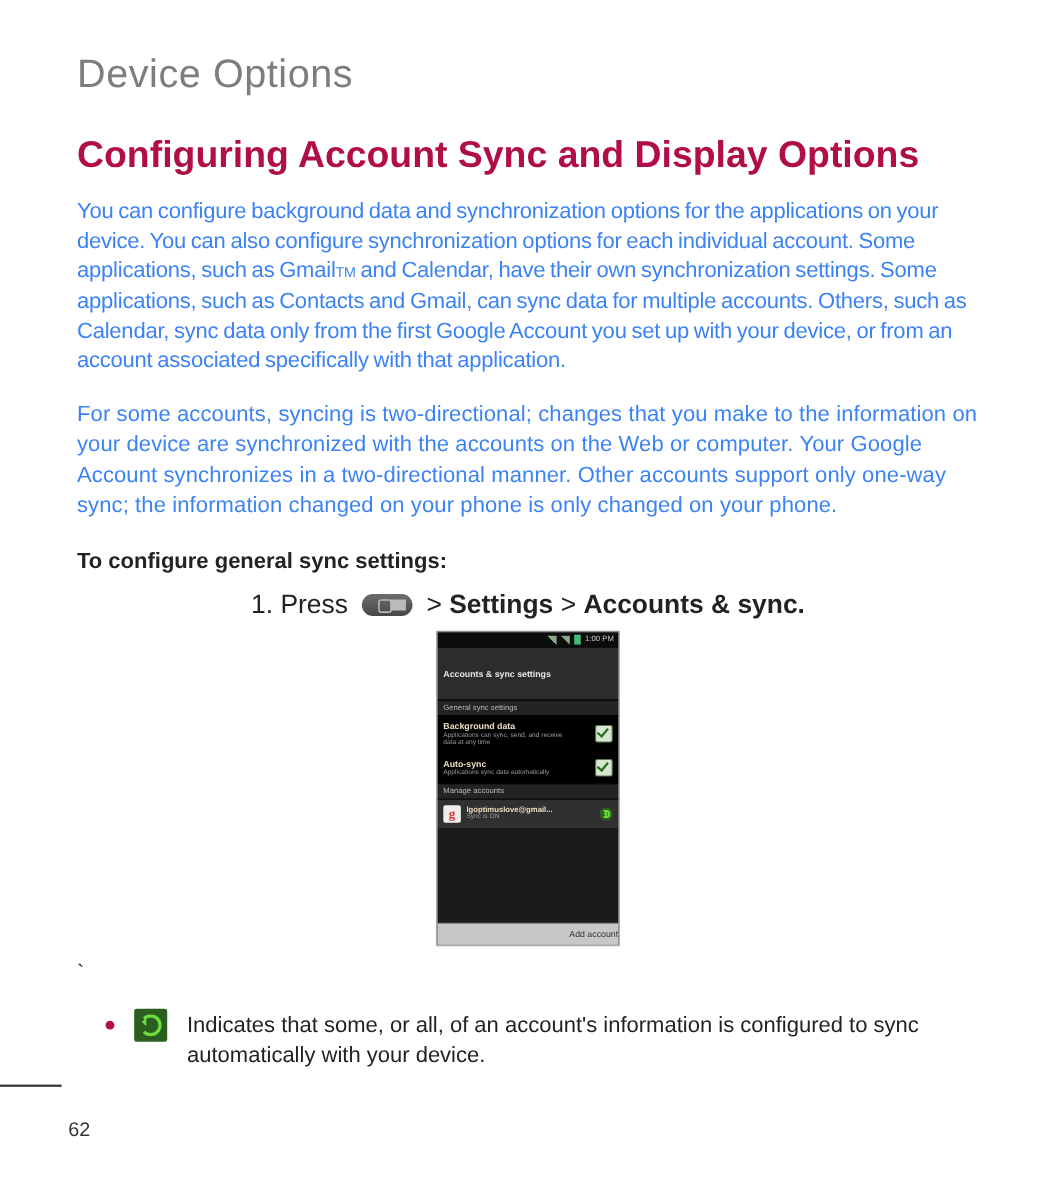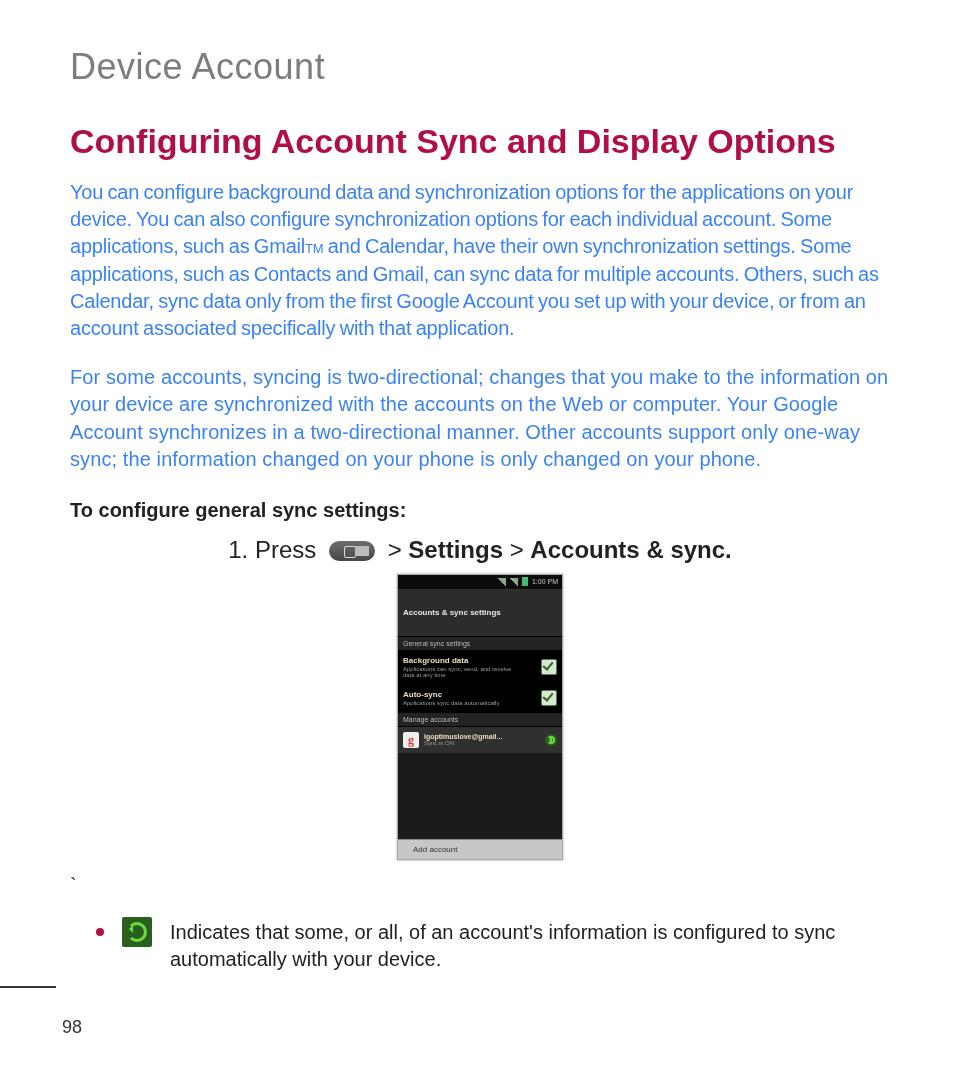--- a/index.html
+++ b/index.html
@@ -30,37 +30,37 @@
   .chk{width:14px;height:14px;background:#d6e6d0;border:1px solid #5a7a50;position:relative;border-radius:2px;}
   .chk:after{content:"";position:absolute;left:3px;top:0px;width:4px;height:8px;border:solid #2a6a20;border-width:0 2px 2px 0;transform:rotate(40deg);}
   .acct-row{display:flex;align-items:center;gap:5px;padding:5px 5px;background:#303030;border-top:1px solid #000;}
   .g-icon{width:16px;height:16px;background:#eee;color:#d33;font-weight:700;font-size:12px;line-height:16px;text-align:center;border-radius:2px;font-family:Georgia,serif;}
   .acct-txt .email{color:#e9dcc0;font-size:7px;font-weight:700;}
   .acct-txt .st{color:#9c9c9c;font-size:6px;}
   .sync-dot{width:12px;height:12px;border-radius:50%;background:#2a5f20;position:relative;margin-left:auto;}
   .sync-dot:before{content:"";position:absolute;inset:2px;border:2px solid #6edc40;border-left-color:transparent;border-radius:50%;}
   .sync-dot:after{content:"";position:absolute;left:1px;top:3px;border:3px solid transparent;border-right-color:#6edc40;}
   .blank-area{height:86px;background:#1a1a1a;}
-  .add-btn{background:#c7c7c7;color:#333;font-size:8px;text-align:left;padding:5px 15px;border-top:1px solid #888;}
+  .add-btn{background:#c7c7c7;color:#333;font-size:8px;text-align:right;padding:5px 0;border-top:1px solid #888;}
   .backtick{font-size:20px;margin:0 0 4px 0;color:#333;}
   .bullet-row{display:flex;gap:18px;margin:22px 0 0 26px;align-items:flex-start;}
   .b-dot{width:8px;height:8px;border-radius:50%;background:#b10e49;margin-top:9px;flex:none;}
   .b-icon{width:30px;height:30px;border-radius:2px;background:#2a5f20;position:relative;flex:none;margin-top:-2px;}
   .b-icon:before{content:"";position:absolute;inset:5px;border:3px solid #6edc40;border-left-color:transparent;border-radius:50%;}
   .b-icon:after{content:"";position:absolute;left:3px;top:8px;border:4px solid transparent;border-right-color:#6edc40;}
   .b-text{font-size:20px;line-height:1.36;flex:1;}
   .page-num{position:absolute;left:62px;bottom:36px;font-size:18px;color:#333;}
   .sub-tm{font-size:.65em;vertical-align:baseline;}
   .page-rule{position:absolute;left:0;bottom:86px;width:56px;height:2px;background:#333;}
 </style>
 </head>
 <body>
 
 <div class="page">
-  <h2 class="section-title">Device Account</h2>
+  <h2 class="section-title">Device Options</h2>
   <h1 class="heading">Configuring Account Sync and Display Options</h1>
 
   <p class="para narrow">
     <span>You can configure background data and synchronization options for the applications on your device. You can also configure synchronization options for each individual account. Some applications, such as Gmail</span><span class="sub-tm">TM</span><span> and Calendar, have their own synchronization settings. Some applications, such as Contacts and Gmail, can sync data for multiple accounts. Others, such as Calendar, sync data only from the first Google Account you set up with your device, or from an account associated specifically with that application.</span>
   </p>
 
   <p class="para">For some accounts, syncing is two-directional; changes that you make to the information on your device are synchronized with the accounts on the Web or computer. Your Google Account synchronizes in a two-directional manner. Other accounts support only one-way sync; the information changed on your phone is only changed on your phone.</p>
 
   <p class="subhead">To configure general sync settings:</p>
 
@@ -113,14 +113,14 @@
 
   <p class="backtick">`</p>
 
   <div class="bullet-row">
     <span class="b-dot"></span>
     <span class="b-icon"></span>
     <span class="b-text">Indicates that some, or all, of an account's information is configured to sync automatically with your device.</span>
   </div>
 
   <div class="page-rule"></div>
-  <div class="page-num">98</div>
+  <div class="page-num">62</div>
 </div>
 
 </body></html>

